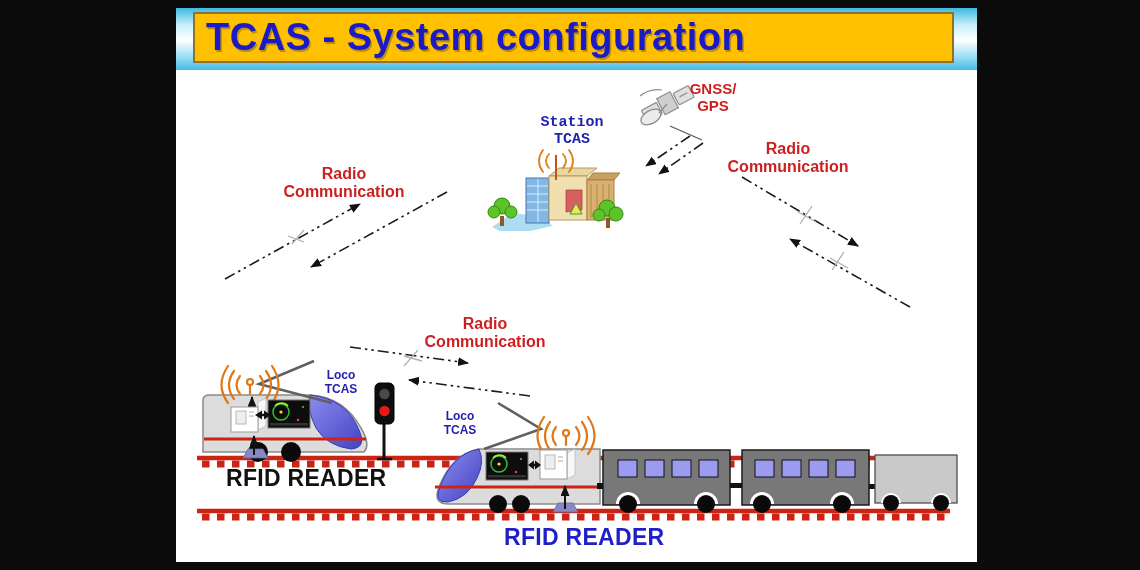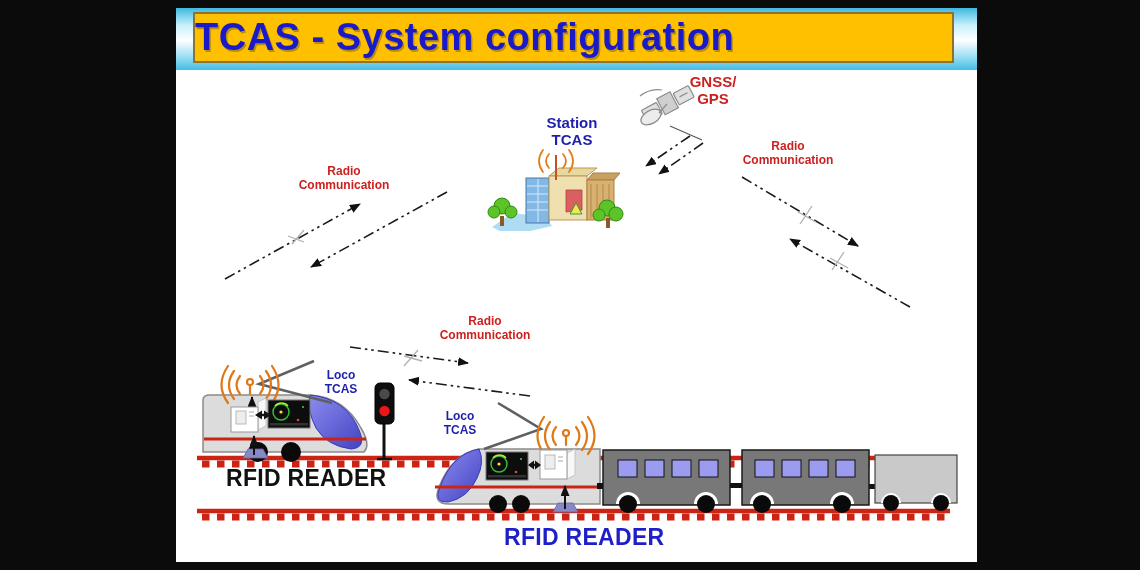--- a/index.html
+++ b/index.html
@@ -2,26 +2,26 @@
 <html><head>
 <meta charset="utf-8">
 <style>
   html,body{margin:0;padding:0;background:#0b0b0b;}
   body{position:relative;width:1140px;height:570px;overflow:hidden;
        font-family:"Liberation Sans",sans-serif;}
   .slide{position:absolute;left:176px;top:8px;width:801px;height:554px;background:#ffffff;}
   .strip{position:absolute;left:0;top:0;width:801px;height:62px;
          background:linear-gradient(180deg,#3fb8e0 0%,#c9f0fb 28%,#ffffff 52%,#a5e2f5 76%,#45bce4 100%);}
   .titlebox{position:absolute;left:193px;top:12px;width:761px;height:51px;box-sizing:border-box;
-            background:#ffc000;border:2.5px solid #8a7430;display:flex;align-items:center;}
+            background:#ffc000;border:2.5px solid #8a7430;display:flex;align-items:center;padding-left:11px;}
   .title{font-size:38px;font-weight:bold;color:#1a1ac8;letter-spacing:.5px;
          text-shadow:1.5px 1.5px 0 rgba(50,50,50,.35);white-space:nowrap;}
   svg.canvas{position:absolute;left:0;top:0;}
   .lbl{position:absolute;font-weight:bold;white-space:pre-line;text-align:center;line-height:1.13;}
-  .lbl-red{color:#cc1f1f;font-size:12px;}
+  .lbl-red{color:#cc1f1f;font-size:16px;}
   .lbl-blue{color:#1f1fae;font-size:12px;}
   .lbl-sm{font-size:15px;}
   .rfid{position:absolute;font-weight:bold;font-size:23px;white-space:nowrap;letter-spacing:.3px;}
   .rfid-black{color:#111111;}
   .rfid-blue{color:#1f1fc8;}
 </style>
 </head>
 <body>
 
 <div class="slide">
@@ -251,23 +251,23 @@
 
   <g>
     <rect x="875" y="455" width="82" height="48" fill="#c9c9c9" stroke="#444" stroke-width="1.2"></rect>
     <path d="M881,503 A10,10 0 0 1 901,503 Z" fill="#ffffff"></path>
     <path d="M931,503 A10,10 0 0 1 951,503 Z" fill="#ffffff"></path>
     <circle cx="891" cy="503" r="8" fill="#0a0a0a"></circle>
       <circle cx="941" cy="503" r="8" fill="#0a0a0a"></circle>
   </g>
 </svg>
 
-<div class="lbl lbl-red lbl-sm" style="left:678px;top:74px;width:70px;">GNSS/
+<div class="lbl lbl-red lbl-sm" style="left:678px;top:81px;width:70px;">GNSS/
 GPS</div>
-<div class="lbl lbl-blue lbl-sm" style="left:533px;top:115px;width:78px;">Station
+<div class="lbl lbl-blue lbl-sm" style="left:533px;top:115px;width:78px;font-family:Liberation Mono, monospace;">Station
 TCAS</div>
 <div class="lbl lbl-red" style="left:274px;top:165px;width:140px;">Radio
 Communication</div>
 <div class="lbl lbl-red" style="left:718px;top:140px;width:140px;">Radio
 Communication</div>
 <div class="lbl lbl-red" style="left:415px;top:315px;width:140px;">Radio
 Communication</div>
 <div class="lbl lbl-blue" style="left:313px;top:369px;width:56px;">Loco
 TCAS</div>
 <div class="lbl lbl-blue" style="left:432px;top:410px;width:56px;">Loco

